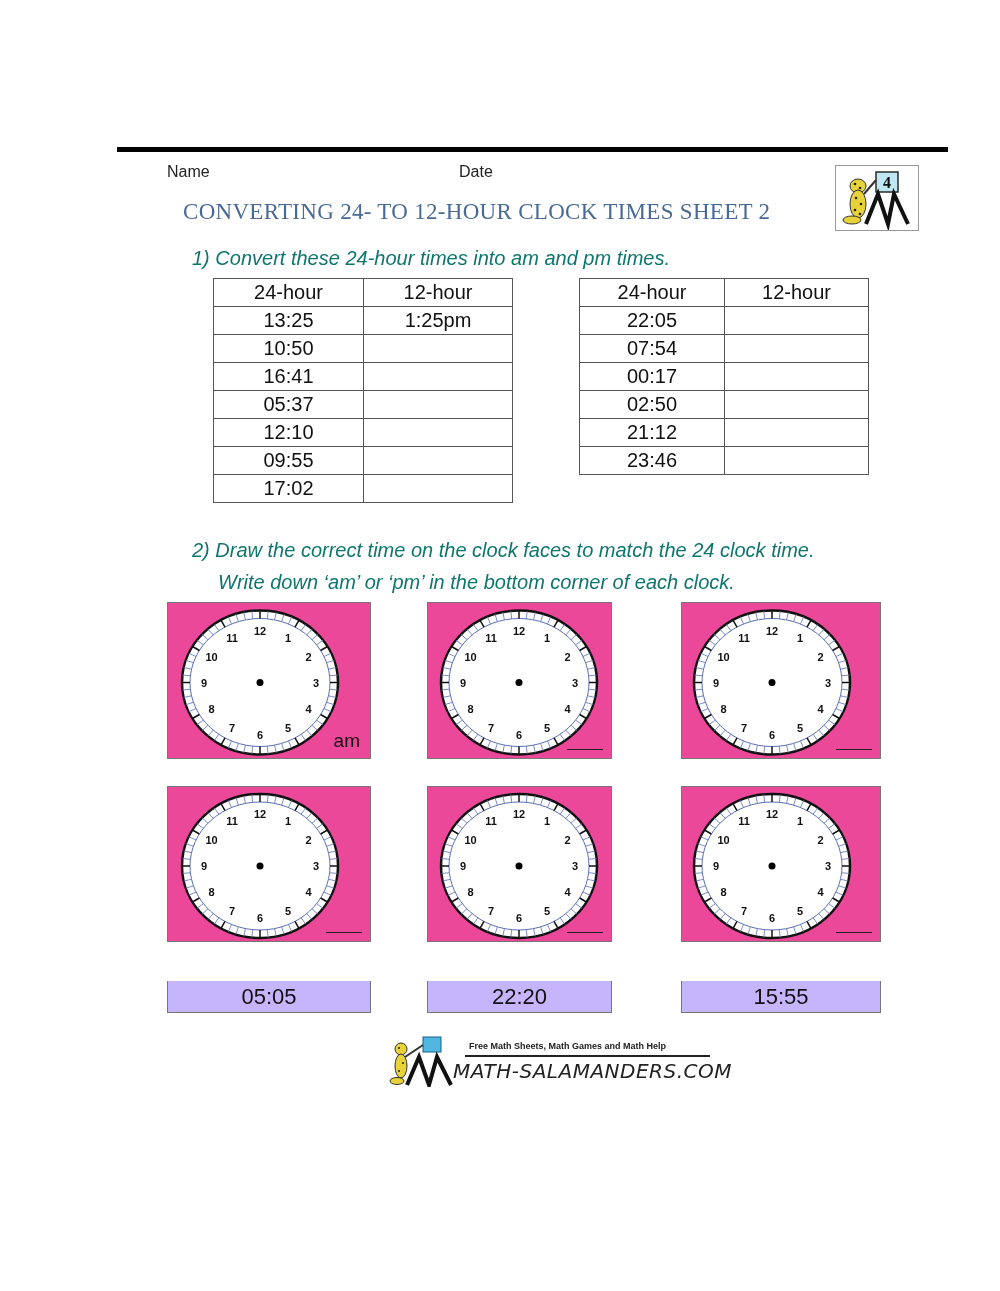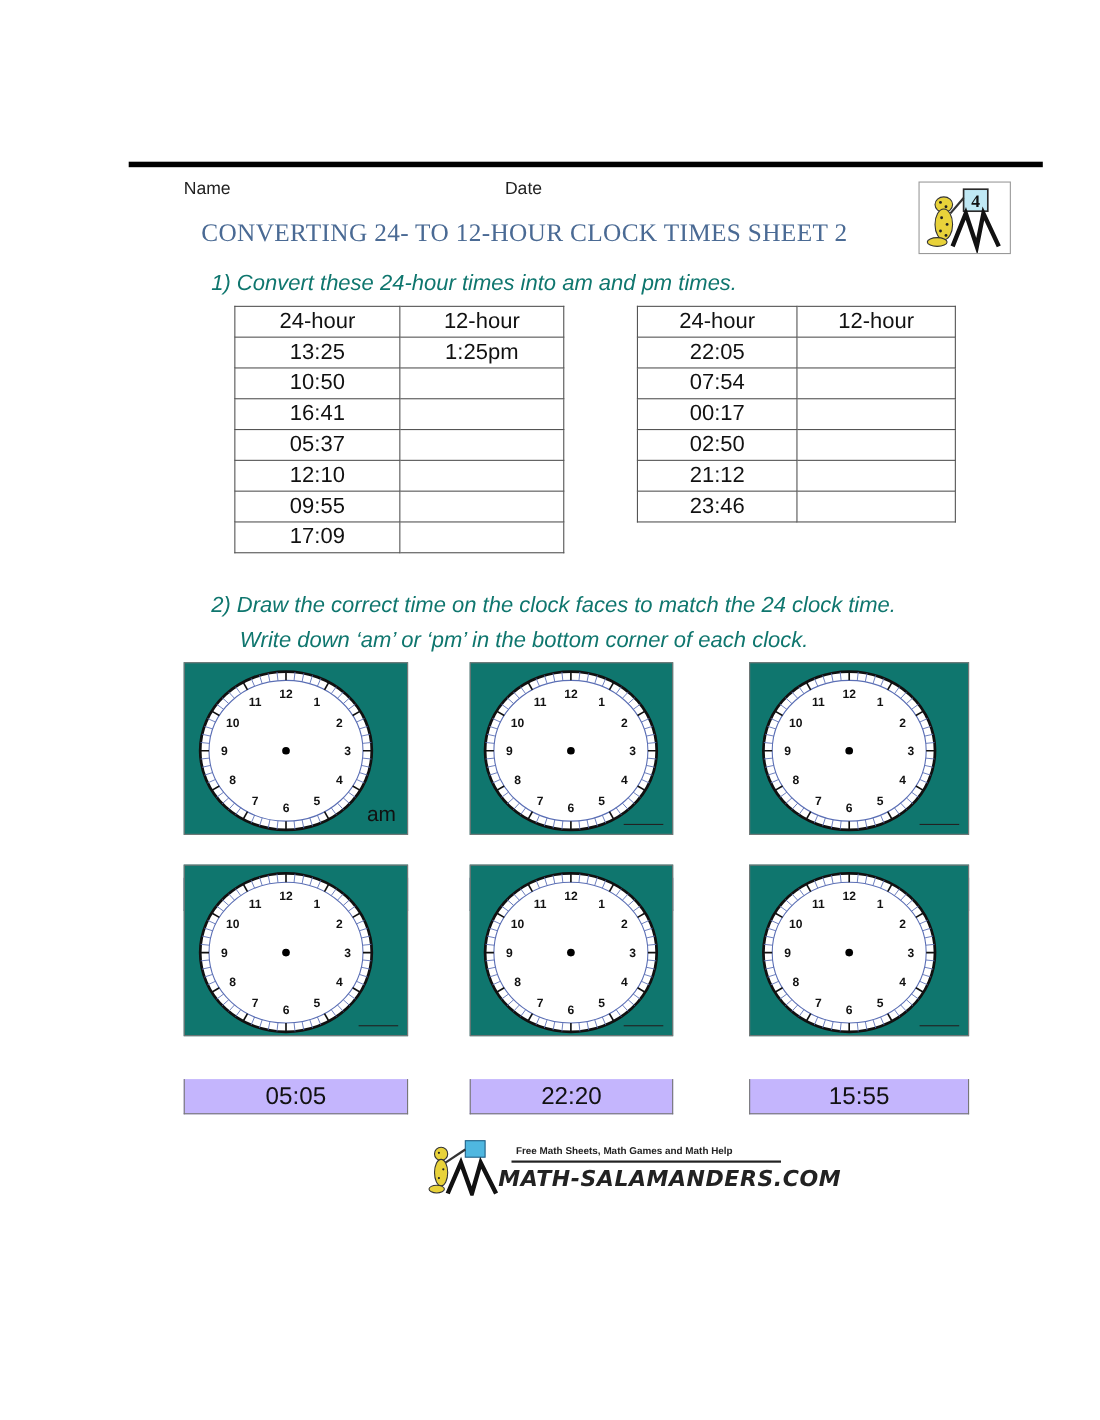--- a/index.html
+++ b/index.html
@@ -6,26 +6,26 @@
     body { width:1000px; height:1291px; position:relative; overflow:hidden; font-family:"Liberation Sans", sans-serif; color:#111; }
     .abs { position:absolute; }
     .rule { left:117px; top:147px; width:831px; height:5px; background:#000; }
     .small-label { font-size:16px; color:#222; }
     .title { left:167px; top:199px; font-family:"Liberation Serif", serif; font-size:23px; color:#4a6a94; letter-spacing:0.3px; white-space:nowrap;margin-left:16px; }
     .logo-box { left:835px; top:165px; width:82px; height:64px; border:1px solid #999; background:#fff; }
     .instr { font-size:20px; font-style:italic; color:#0f766e; white-space:nowrap; }
     table.conv { position:absolute; border-collapse:collapse; font-size:20px; }
     table.conv th, table.conv td { border:1px solid #555; height:27px; padding:0; text-align:center; line-height:27px; }
     table.conv th { font-weight:normal; }
-    .clock-box { position:absolute; border:1px solid #777; background:#0f766e; }
+    .clock-box { position:absolute; border:1px solid #777; background:#ec4899; }
     .clock-label { position:absolute; border:1px solid #777; border-top:none; background:#c4b5fd; font-size:22px; text-align:center;margin-top:40px; }
     .ampm { position:absolute; font-size:19px; }
     .blank-line { position:absolute; height:1.5px; background:#222; }
     .footer-tag { font-size:9px; font-weight:bold; color:#222; white-space:nowrap; }
-    .footer-brand { font-size:20px; font-weight:bold; color:#222; letter-spacing:0.5px; white-space:nowrap; font-family:"DejaVu Sans", sans-serif; font-style:italic; }
+    .footer-brand { font-size:20px; font-weight:normal; color:#222; letter-spacing:0.5px; white-space:nowrap; font-family:"DejaVu Sans", sans-serif; font-style:italic; }
   </style>
 </head>
 <body>
 
 <div class="abs rule"></div>
 <div class="abs small-label" style="left:167px; top:163px;">Name</div>
 <div class="abs small-label" style="left:459px; top:163px;">Date</div>
 <div class="abs title">CONVERTING 24- TO 12-HOUR CLOCK TIMES SHEET 2</div>
 
 <div class="abs logo-box">
@@ -78,21 +78,21 @@
       </tr>
     <tr>
         <td>12:10</td>
         <td></td>
       </tr>
     <tr>
         <td>09:55</td>
         <td></td>
       </tr>
     <tr>
-        <td>17:09</td>
+        <td>17:02</td>
         <td></td>
       </tr>
   </tbody>
 </table>
 
 <table class="conv" style="left:579px; top:278px; width:290px;">
   <thead>
     <tr>
       <th style="width:144px;">24-hour</th>
       <th>12-hour</th>

